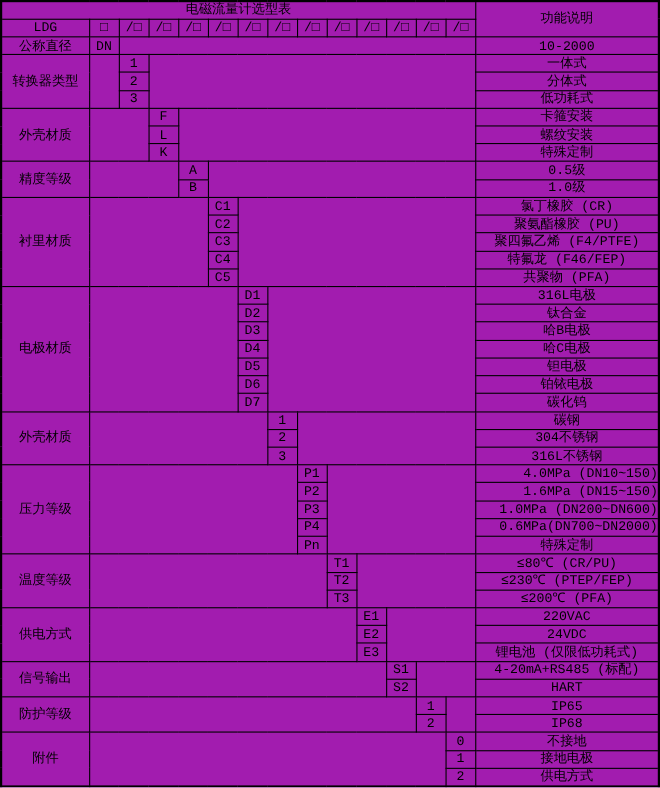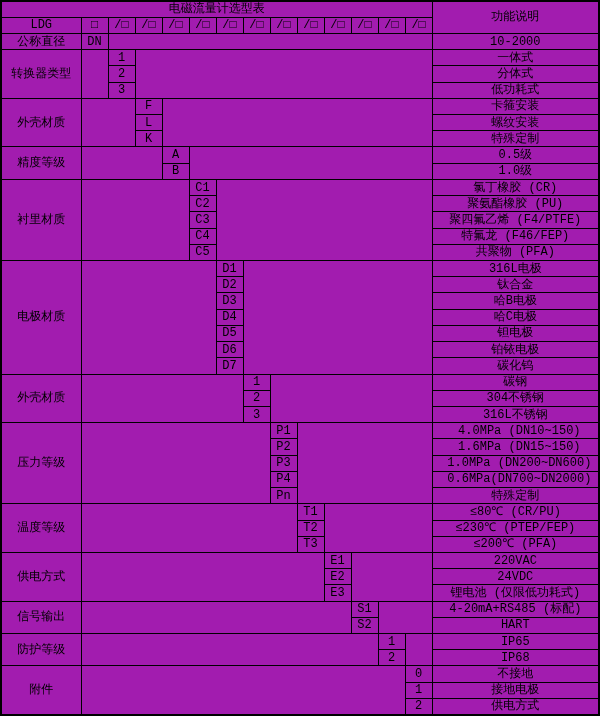--- a/index.html
+++ b/index.html
@@ -19,21 +19,21 @@
     color:#000;
     text-align:center; vertical-align:middle;
     overflow:hidden; white-space:nowrap;
   }
   table.sel tr { height:16px; }
   td.t-title { font-size:13px; }
   td.fn-head { font-size:13px; }
   td.lbl { text-align:left; padding-left:6px; }
   td.model-prefix { text-align:left; padding-left:8px; }
   td.dn-code { text-align:left; padding-left:3px;margin-left:43px; }
-  td.desc.left { text-align:center; padding-left:8px; }
+  td.desc.left { text-align:right; padding-left:8px; }
   td.blk-top { border-top:2px solid #000; }
 </style>
 </head>
 <body>
 
 <div class="sheet">
   <table class="sel">
     <colgroup id="cols">
         <col style="width: 80px;">
         <col style="width: 27px;">

